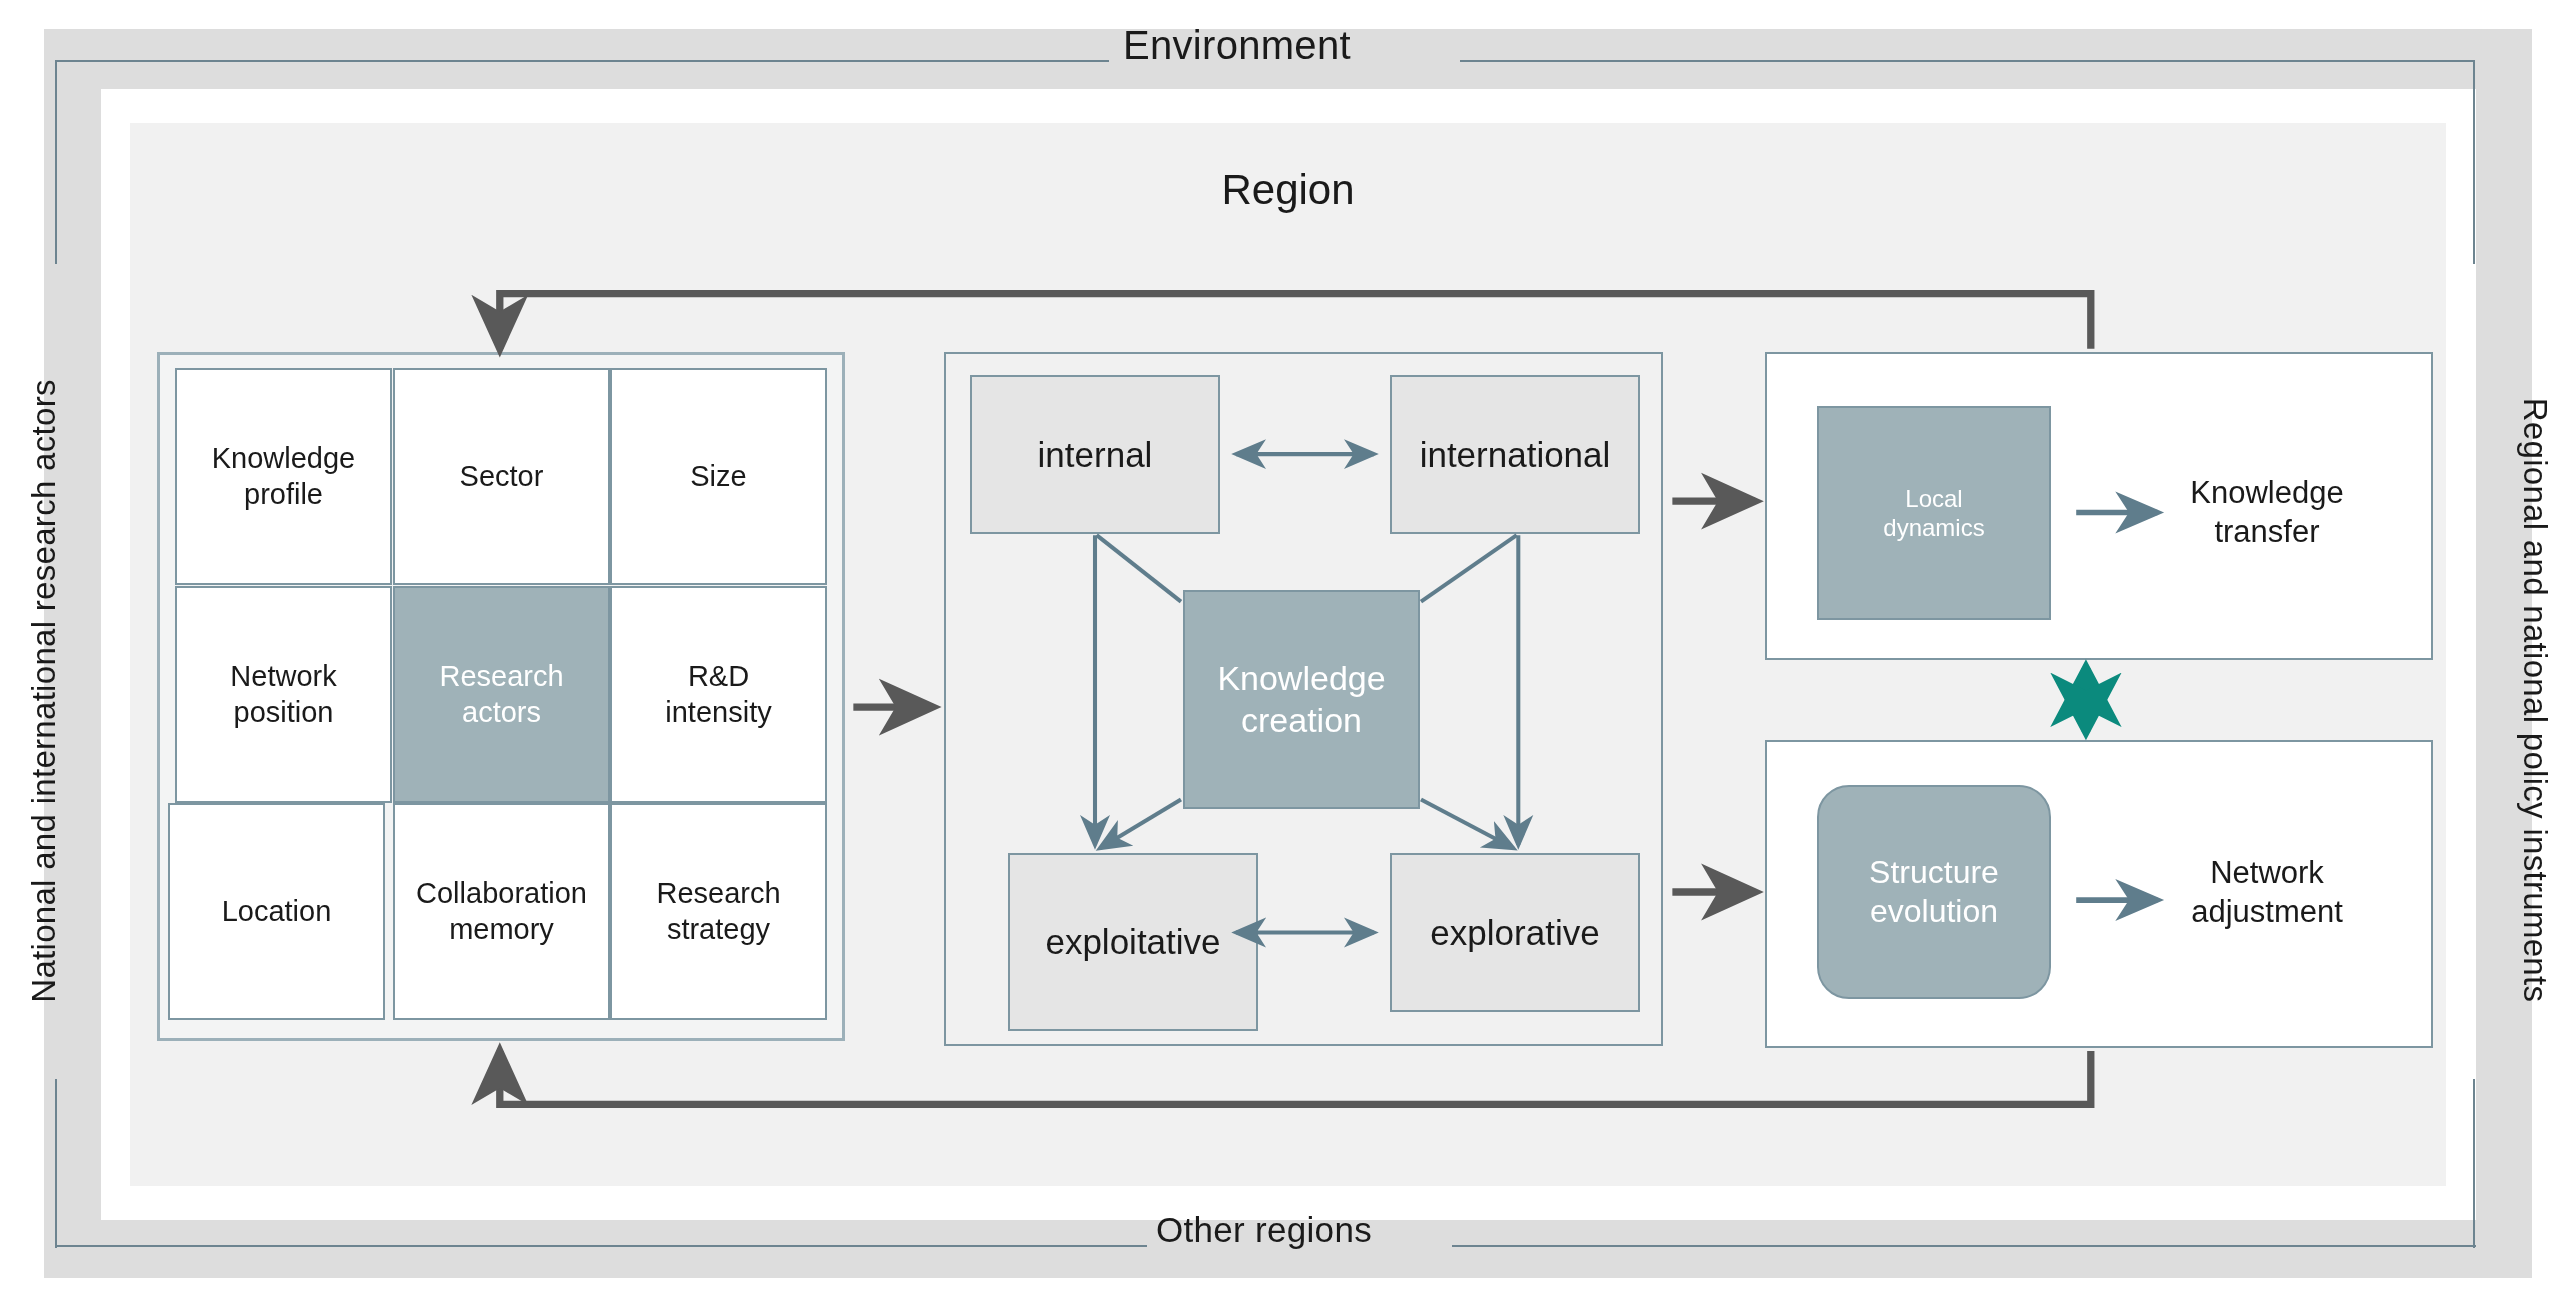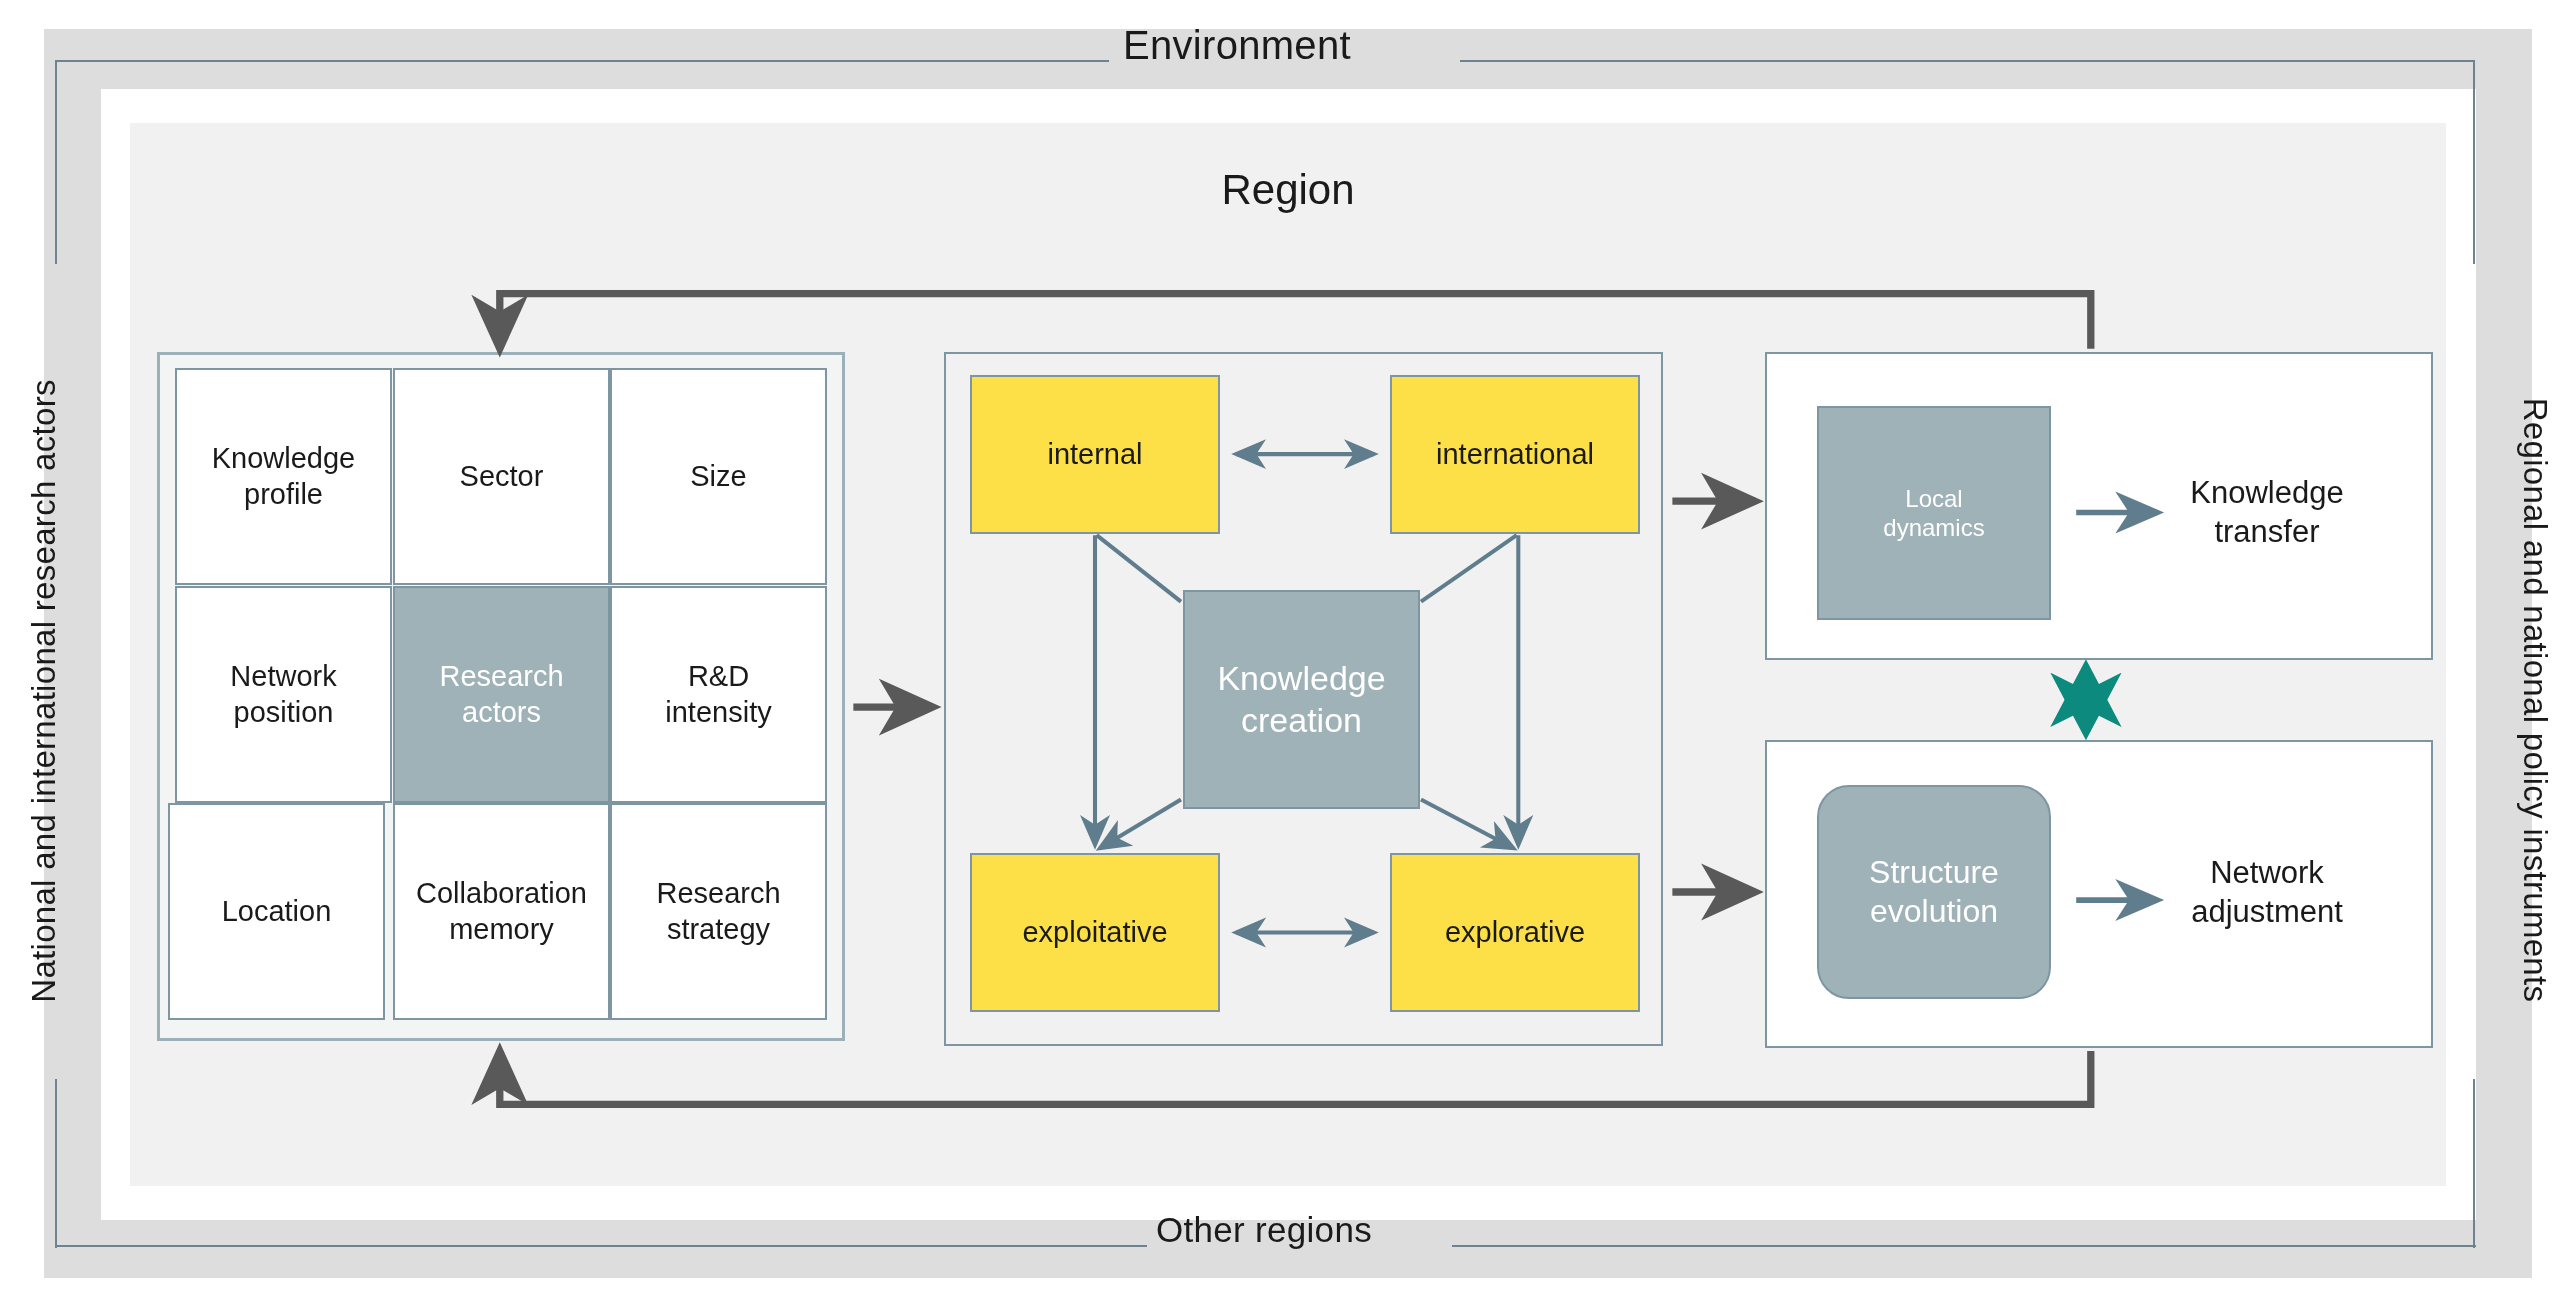--- a/index.html
+++ b/index.html
@@ -124,26 +124,26 @@
   }
   .cell.accent {
     background: #9fb2b8;
     border-color: #7d96a1;
     color: #ffffff;
   }
   .softbox {
     position: absolute;
     box-sizing: border-box;
     border: 2.4px solid #7d96a1;
-    background: #fde047;
+    background: #e5e5e5;
     display: flex;
     align-items: center;
     justify-content: center;
     text-align: center;
-    font-size: 29px;
+    font-size: 35px;
     color: #1a1a1a;
   }
   .plainlabel {
     position: absolute;
     display: flex;
     align-items: center;
     justify-content: center;
     text-align: center;
     font-size: 31px;
     line-height: 1.24;
@@ -229,21 +229,21 @@
   </div>
 
   <div class="panel-light" style="left:944px; top:352px; width:719px; height:694px;"></div>
 
   <div class="softbox" style="left:970px; top:375px; width:250px; height:159px;">
     <span>internal</span>
   </div>
   <div class="softbox" style="left:1390px; top:375px; width:250px; height:159px;">
     <span>international</span>
   </div>
-  <div class="softbox" style="left:970px; top:853px; width:250px; height:159px;">
+  <div class="softbox" style="left:1008px; top:853px; width:250px; height:178px;">
     <span>exploitative</span>
   </div>
   <div class="softbox" style="left:1390px; top:853px; width:250px; height:159px;">
     <span>explorative</span>
   </div>
   <div class="cell accent" style="left:1183px; top:590px; width:237px; height:219px; font-size:34px;">
     <span>Knowledge<br>creation</span>
   </div>
 
   <div class="panel" style="left:1765px; top:352px; width:668px; height:308px;"></div>

